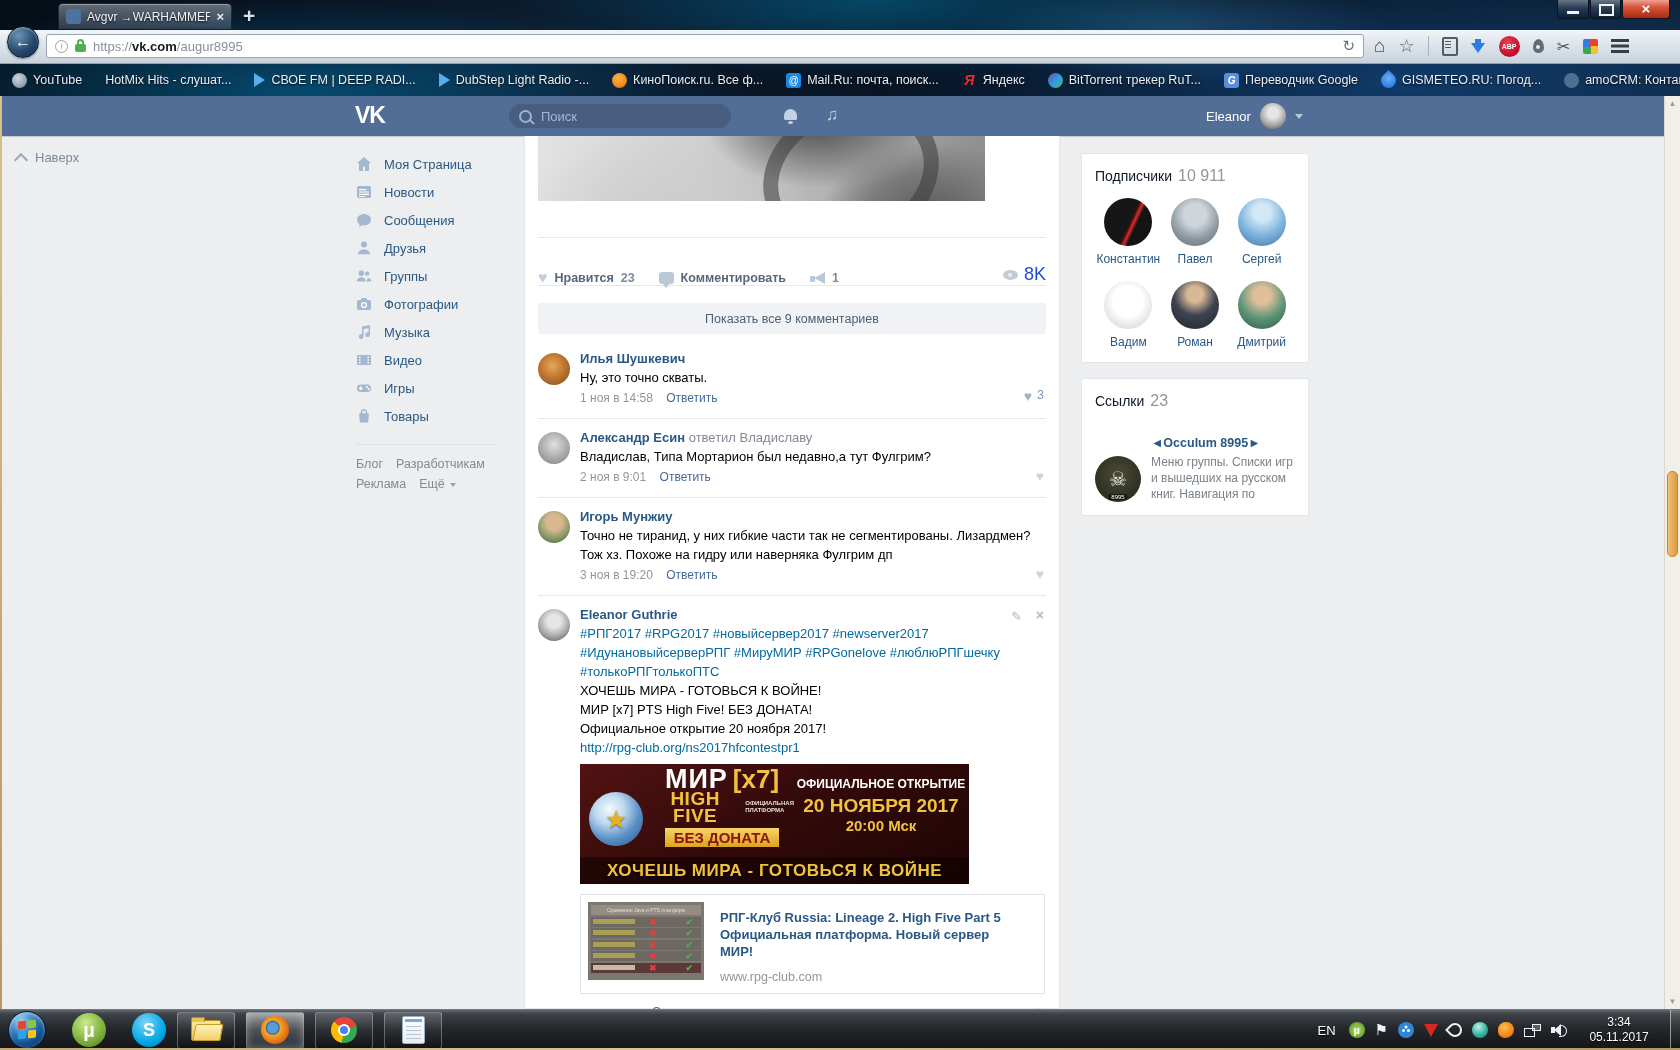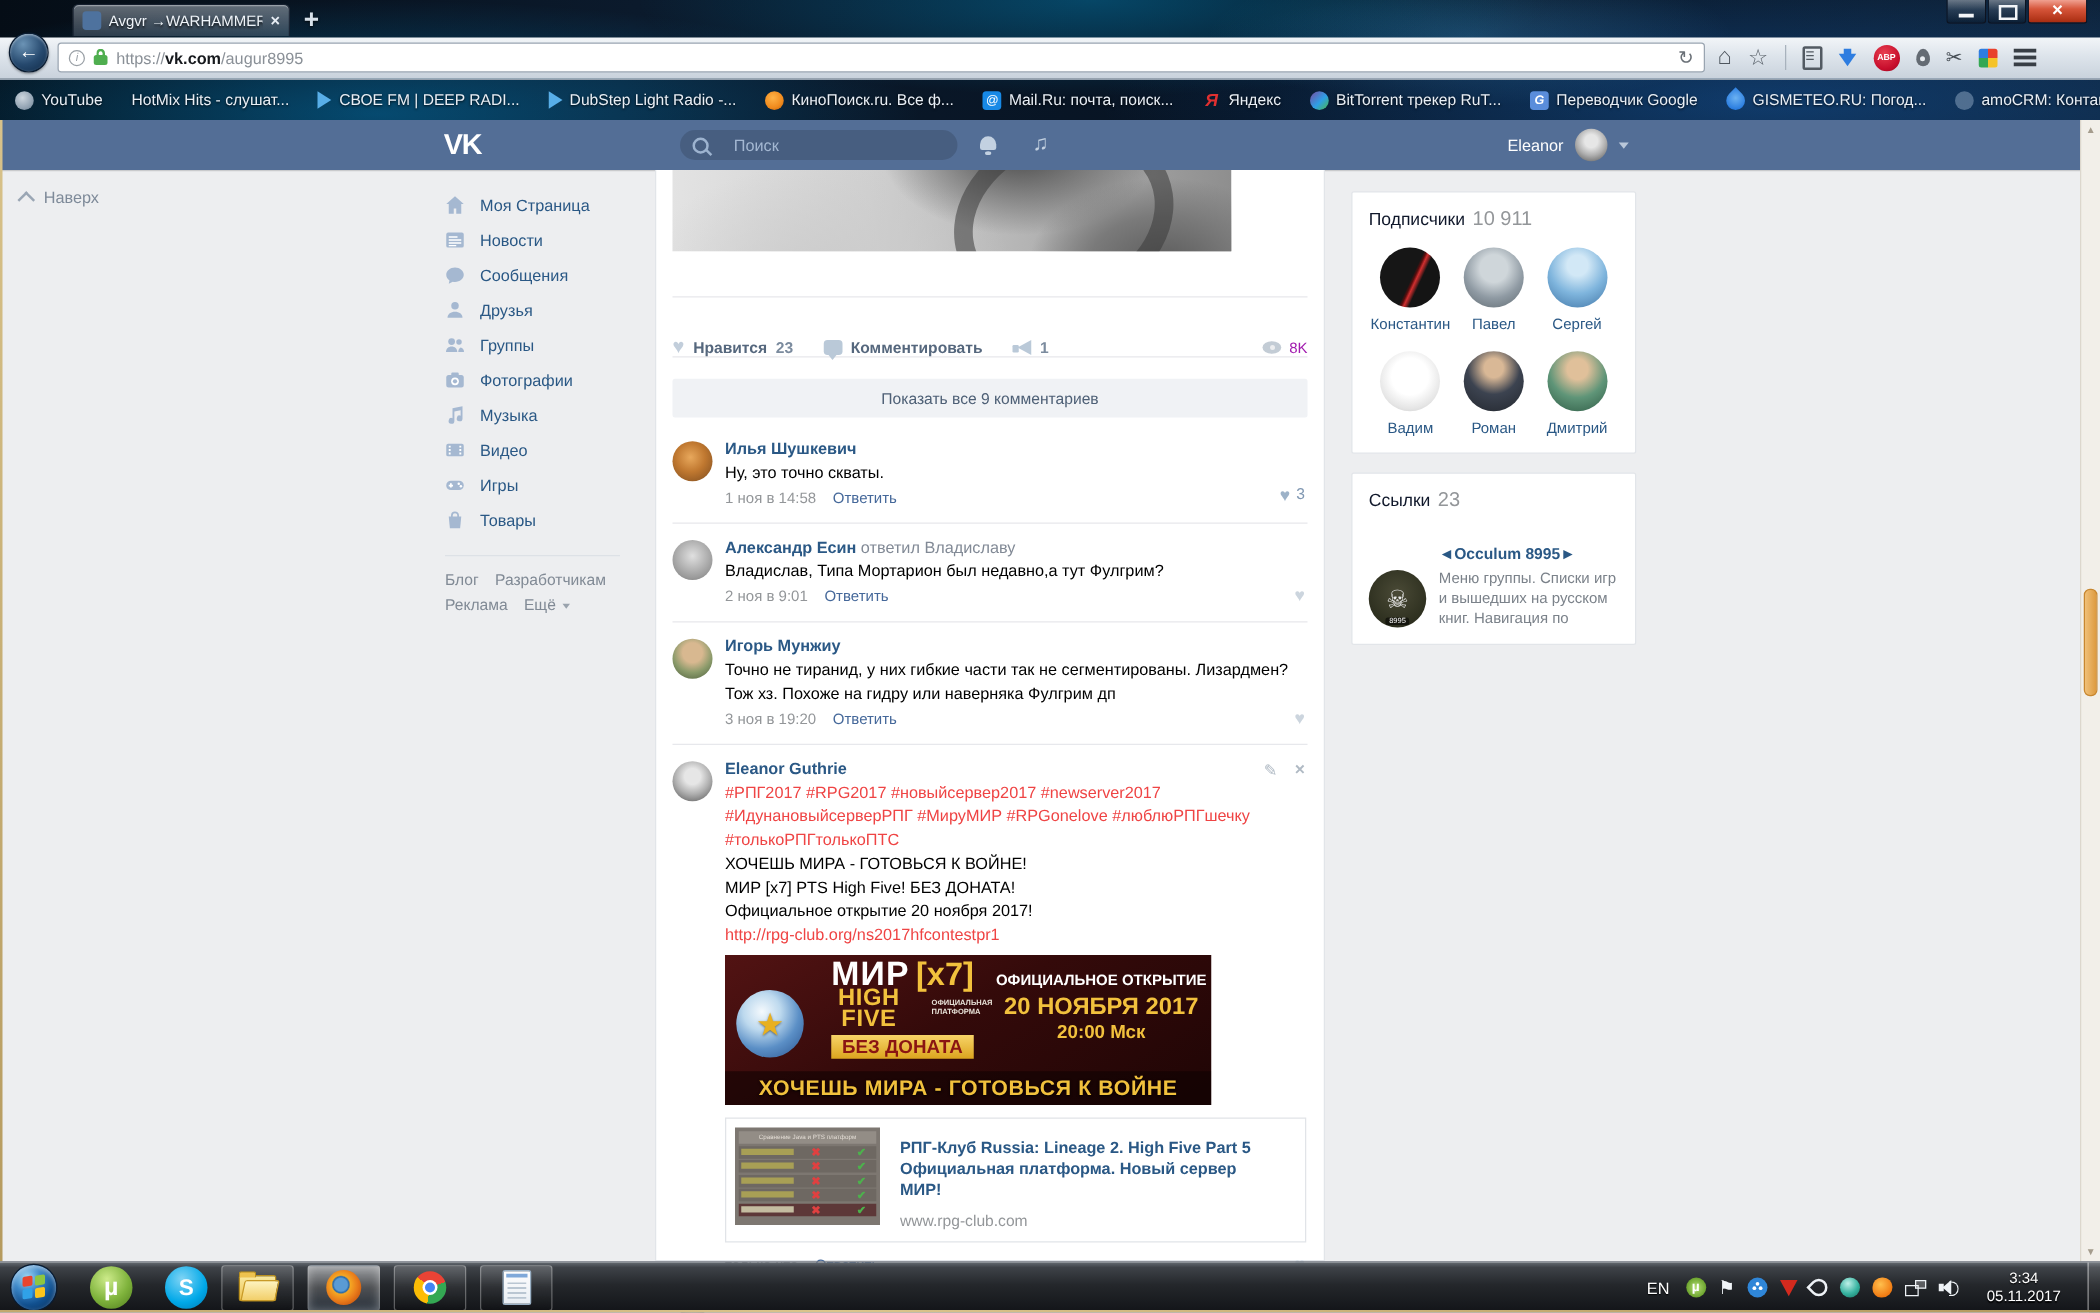--- a/index.html
+++ b/index.html
@@ -93,22 +93,22 @@
   .fv-bt{background:linear-gradient(135deg,#7a4a9e,#2e9fe6 55%,#4db848);border-radius:50%;}
   .fv-tr{background:#5a8ddb;color:#fff;font-size:10px;font-weight:bold;line-height:15px;text-align:center;}
   .fv-tr::before{content:"G";}
   .fv-gis{border-radius:0 50% 50% 50%;transform:rotate(45deg);background:radial-gradient(circle at 40% 40%,#6cb2f2,#2a7de0 70%);}
   .fv-amo{border-radius:50%;background:rgba(200,220,240,.35);}
 
   
   #vk-header{position:absolute;left:0;top:96px;width:1680px;height:40px;background:#536e96;
     box-shadow:0 1px 0 rgba(0,0,0,.15);}
   .vk-logo{position:absolute;left:355px;top:6px;color:#fff;font-size:23px;font-weight:800;letter-spacing:-1px;}
-  .vk-search{position:absolute;left:544px;top:8px;width:222px;height:24px;box-sizing:border-box;
-    background:rgba(0,0,0,.14);border-radius:12px;display:flex;align-items:center;gap:18px;padding:0 10px;}
+  .vk-search{position:absolute;left:509px;top:8px;width:222px;height:24px;box-sizing:border-box;
+    background:rgba(0,0,0,.14);border-radius:12px;display:flex;align-items:center;gap:7px;padding:0 10px;}
   .i-mag{width:9px;height:9px;border:2px solid #9db3cf;border-radius:50%;position:relative;flex:none;box-sizing:content-box;}
   .i-mag::after{content:"";position:absolute;width:6px;height:2px;background:#9db3cf;transform:rotate(45deg);right:-5px;bottom:-2px;}
   .vk-search input{background:transparent;border:none;outline:none;color:#dfe8f2;font-size:13px;width:160px;
     font-family:"Liberation Sans",sans-serif;}
   .vk-search input::placeholder{color:#a4b8d2;opacity:1;}
   .i-bell{position:absolute;left:784px;top:13px;width:13px;height:11px;background:#c3d1e1;
     border-radius:7px 7px 2px 2px;}
   .i-bell::after{content:"";position:absolute;left:4px;bottom:-4px;width:5px;height:3px;background:#c3d1e1;border-radius:50%;}
   .i-note{position:absolute;left:826px;top:9px;color:#c3d1e1;font-size:17px;}
   .i-note::before{content:"♫";}
@@ -148,21 +148,21 @@
   .lb-item{display:flex;align-items:center;gap:7px;margin-right:24px;}
   .lb-count{color:#7b8b9e;}
   .i-heart{color:#c2cedb;font-size:16px;line-height:14px;} .i-heart::before{content:"♥";}
   .i-bubble{width:15px;height:12px;background:#bac9d8;border-radius:3px;position:relative;}
   .i-bubble::after{content:"";position:absolute;left:3px;bottom:-4px;border-left:4px solid transparent;
     border-right:4px solid transparent;border-top:5px solid #bac9d8;}
   .i-mega{position:relative;width:15px;height:13px;}
   .i-mega::before{content:"";position:absolute;right:0;top:0;border-top:6.5px solid transparent;
     border-bottom:6.5px solid transparent;border-right:11px solid #bac9d8;}
   .i-mega::after{content:"";position:absolute;left:0;top:4px;width:5px;height:6px;background:#bac9d8;border-radius:1px;}
-  .views{margin-left:auto;display:flex;align-items:center;gap:6px;font-weight:normal;color:#a21caf;font-size:12px;}
+  .views{margin-left:auto;display:flex;align-items:center;gap:6px;font-weight:normal;color:#1d4ed8;font-size:18px;}
   .i-eye{width:15px;height:10px;background:#c3ccd5;border-radius:50%;position:relative;}
   .i-eye::after{content:"";position:absolute;left:5.5px;top:3px;width:4px;height:4px;background:#edeef0;border-radius:50%;}
   .show-all{margin-top:17px;height:31px;background:#f0f2f5;border-radius:2px;display:flex;
     align-items:center;justify-content:center;font-size:12.5px;color:#4e6076;}
   .comments{margin-top:6px;}
   .comment{position:relative;padding:10px 0 11px 42px;border-bottom:1px solid #e7e8ec;
     font-size:13px;line-height:17px;}
   .cavatar{position:absolute;left:0;top:13px;width:32px;height:32px;border-radius:50%;}
   .av-ilya{background:radial-gradient(circle at 45% 40%,#e8a85c 0%,#c07830 45%,#7a4a1e 100%);}
   .av-alex{background:radial-gradient(circle at 50% 40%,#e0e0e0 0%,#9a9a9a 70%,#6e6e6e 100%);}
@@ -174,21 +174,21 @@
   .cmeta{margin-top:4px;font-size:12px;color:#939699;}
   .creply{color:#45689a;margin-left:10px;}
   .cheart{position:absolute;right:2px;bottom:14px;display:flex;align-items:center;gap:5px;font-size:12.5px;}
   .cheart .i-heart{font-size:14px;color:#ccd5de;}
   .cheart.liked .i-heart{color:#9db2c8;}
   .cheart .hcount{color:#7f97b2;}
   .cedit{position:absolute;right:24px;top:12px;color:#b0bac4;font-size:13px;}
   .cedit::before{content:"✎";}
   .cclose{position:absolute;right:2px;top:11px;color:#b0bac4;font-size:14px;font-weight:bold;}
   .cclose::before{content:"×";}
-  .hashtags,.clink{color:#ef4444;}
+  .hashtags,.clink{color:#0369a1;}
 
   
   .banner{position:relative;margin:8px 0 10px;width:389px;height:120px;overflow:hidden;
     background:linear-gradient(150deg,#521313 0%,#340a0a 45%,#1f0505 100%);font-weight:bold;}
   .bn-globe{position:absolute;left:9px;top:28px;width:54px;height:54px;border-radius:50%;
     background:radial-gradient(circle at 38% 32%,#f4f9fd 0%,#bdd9ee 30%,#5b8fc6 60%,#27508c 100%);
     display:flex;align-items:center;justify-content:center;}
   .bn-globe::after{content:"★";color:#e8b020;font-size:22px;text-shadow:0 1px 2px rgba(0,0,0,.5);}
   .bn-left{position:absolute;left:70px;top:7px;width:144px;text-align:center;}
   .bn-t1{color:#fff;font-size:27px;letter-spacing:1px;}

